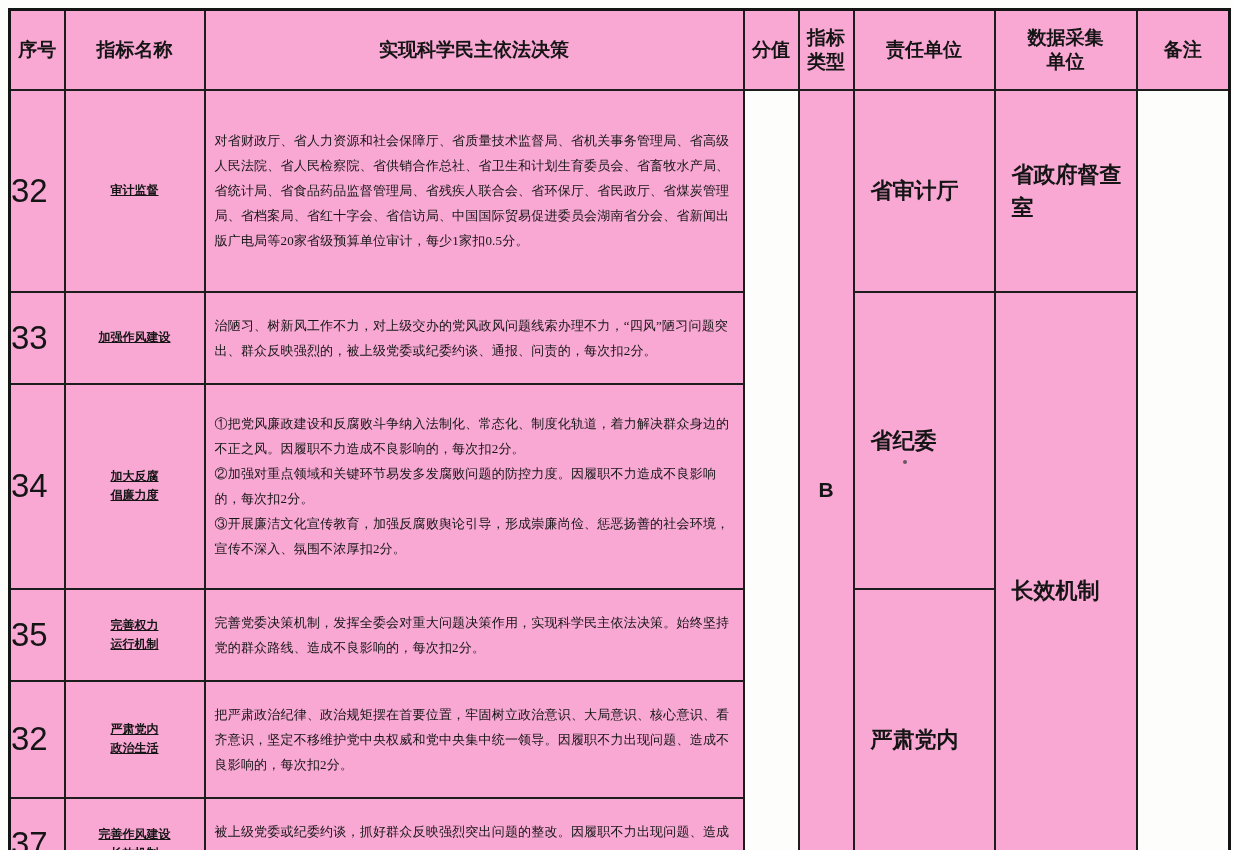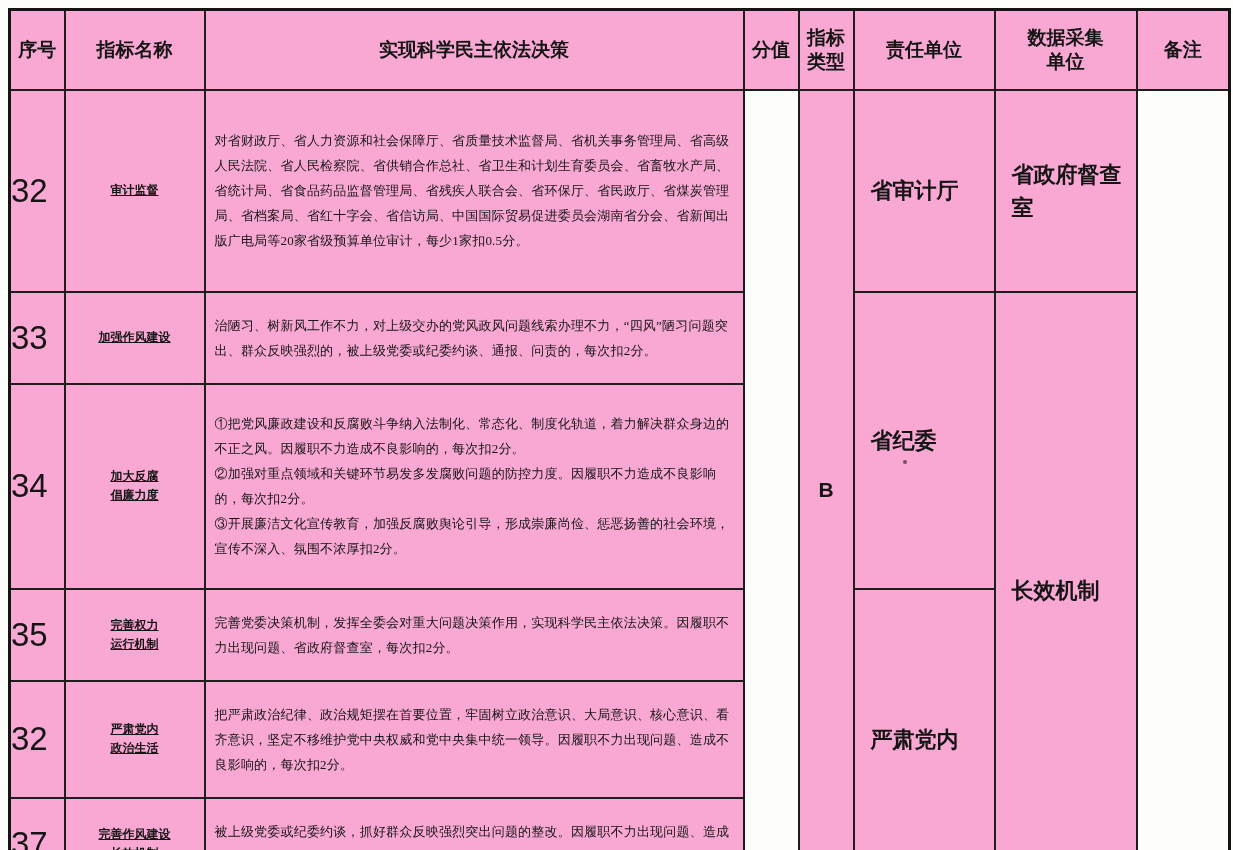--- a/index.html
+++ b/index.html
@@ -156,21 +156,21 @@
 倡廉力度</td>
         <td class="cell-content">①把党风廉政建设和反腐败斗争纳入法制化、常态化、制度化轨道，着力解决群众身边的不正之风。因履职不力造成不良影响的，每次扣2分。
 ②加强对重点领域和关键环节易发多发腐败问题的防控力度。因履职不力造成不良影响的，每次扣2分。
 ③开展廉洁文化宣传教育，加强反腐败舆论引导，形成崇廉尚俭、惩恶扬善的社会环境，宣传不深入、氛围不浓厚扣2分。</td>
       </tr>
 
       <tr class="row-35">
         <td class="cell-seq">35</td>
         <td class="cell-name">完善权力
 运行机制</td>
-        <td class="cell-content">完善党委决策机制，发挥全委会对重大问题决策作用，实现科学民主依法决策。因履职不力出现问题、省政府督查室，每次扣2分。</td>
+        <td class="cell-content">完善党委决策机制，发挥全委会对重大问题决策作用，实现科学民主依法决策。始终坚持党的群众路线、造成不良影响的，每次扣2分。</td>
         <td class="cell-unit" rowspan="3">严肃党内</td>
       </tr>
 
       <tr class="row-36">
         <td class="cell-seq">32</td>
         <td class="cell-name">严肃党内
 政治生活</td>
         <td class="cell-content">把严肃政治纪律、政治规矩摆在首要位置，牢固树立政治意识、大局意识、核心意识、看齐意识，坚定不移维护党中央权威和党中央集中统一领导。因履职不力出现问题、造成不良影响的，每次扣2分。</td>
       </tr>
 

